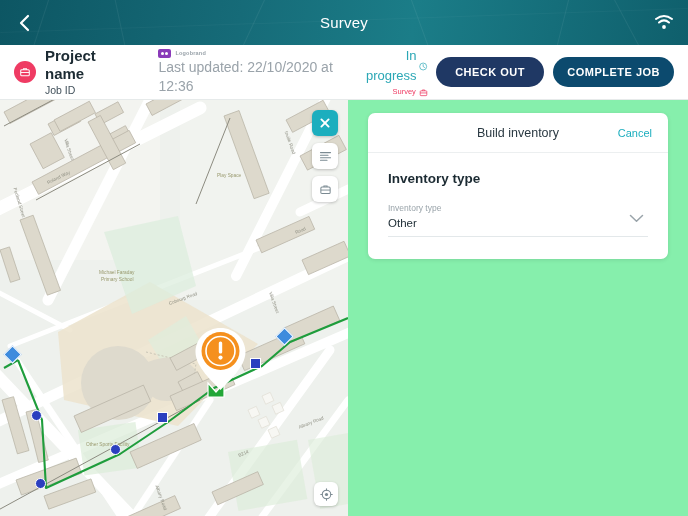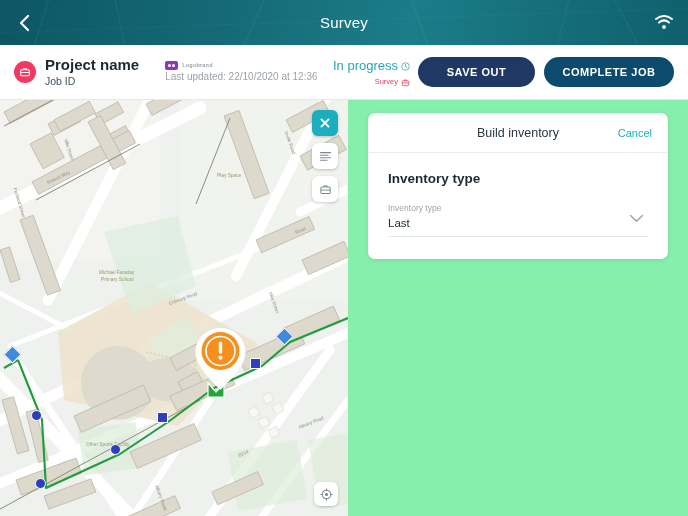--- a/index.html
+++ b/index.html
@@ -52,21 +52,21 @@
   .proj-id { font-size: 10.5px; color: #41505a; }
 
   .brand-block { margin-left: 26px; line-height: 1.3; }
   .brand-logo { display: flex; align-items: center; gap: 4px; }
   .brand-mark {
     width: 13px; height: 9px; border-radius: 2px; background: #8a3ab9;
     display: flex; align-items: center; justify-content: center; gap: 1px;
   }
   .brand-mark i { width: 3px; height: 3px; border-radius: 50%; background: #ffffff; display:block; }
   .brand-name { font-size: 5.5px; color: #9aa3aa; font-weight: bold; letter-spacing:.2px; }
-  .brand-updated { font-size: 10px; color: #9aa3aa; margin-top: 0; }
+  .brand-updated { font-size: 14px; color: #9aa3aa; margin-top: 0; }
 
   .status-block {
     margin-left: auto; text-align: right; line-height: 1.55; margin-right: 8px;
   }
   .status-row { display: flex; align-items: center; justify-content: flex-end; gap: 3px; }
   .status-inprog { font-size: 13px; color: #2aa7b5; }
   .status-survey { font-size: 7.5px; color: #ef3b63; }
 
   .hdr-btn {
     height: 30px; border-radius: 15px; border: none; color: #fff;
@@ -221,21 +221,21 @@
       <div class="status-row">
         <span class="status-survey">Survey</span>
         <svg width="9" height="9" viewBox="0 0 12 12">
           <rect x="1.6" y="3.8" width="8.8" height="6.4" rx="1" fill="none" stroke="#ef3b63" stroke-width="1"></rect>
           <path d="M4.5 3.8 V2.6 H7.5 V3.8" fill="none" stroke="#ef3b63" stroke-width="1"></path>
           <line x1="1.6" y1="6.6" x2="10.4" y2="6.6" stroke="#ef3b63" stroke-width="1"></line>
         </svg>
       </div>
     </div>
 
-    <button class="hdr-btn btn-checkout">SAVE OUT</button>
+    <button class="hdr-btn btn-checkout">CHECK OUT</button>
     <button class="hdr-btn btn-complete">COMPLETE JOB</button>
   </div>
 
   <div class="map">
     <svg class="map-svg" width="348" height="416" viewBox="0 0 348 416">
       <rect x="0" y="0" width="348" height="416" fill="#eef1ed"></rect>
 
       <rect x="-40" y="-40" width="200" height="200" fill="#f3f4f0"></rect>
       <rect x="180" y="-60" width="260" height="260" fill="#f1f3ef"></rect>
       <rect x="-40" y="280" width="240" height="200" fill="#eef1ed"></rect>
@@ -417,21 +417,21 @@
   <div class="rightpane">
     <div class="card">
       <div class="card-head">
         <div class="card-title">Build inventory</div>
         <div class="card-cancel">Cancel</div>
       </div>
       <div class="card-body">
         <div class="sec-title">Inventory type</div>
         <div class="field">
           <div class="field-label">Inventory type</div>
-          <div class="field-value">Last</div>
+          <div class="field-value">Other</div>
           <svg class="field-chev" width="15" height="9" viewBox="0 0 15 9">
             <polyline points="1.5,1.5 7.5,7.2 13.5,1.5" fill="none" stroke="#9aa4aa" stroke-width="1.5" stroke-linecap="round" stroke-linejoin="round"></polyline>
           </svg>
         </div>
       </div>
     </div>
   </div>
 
 </div>
 

